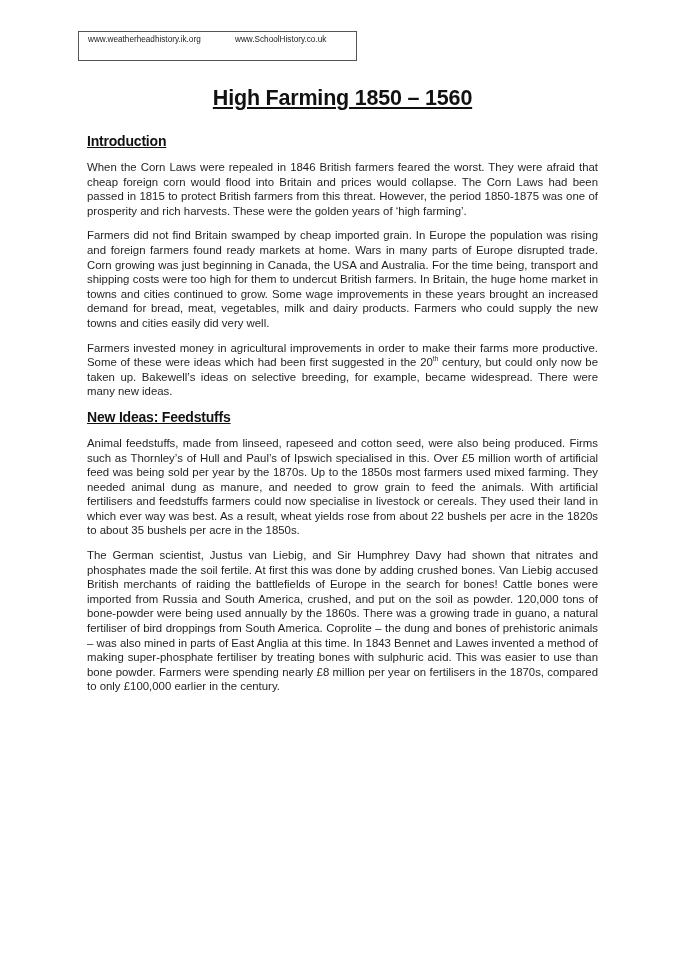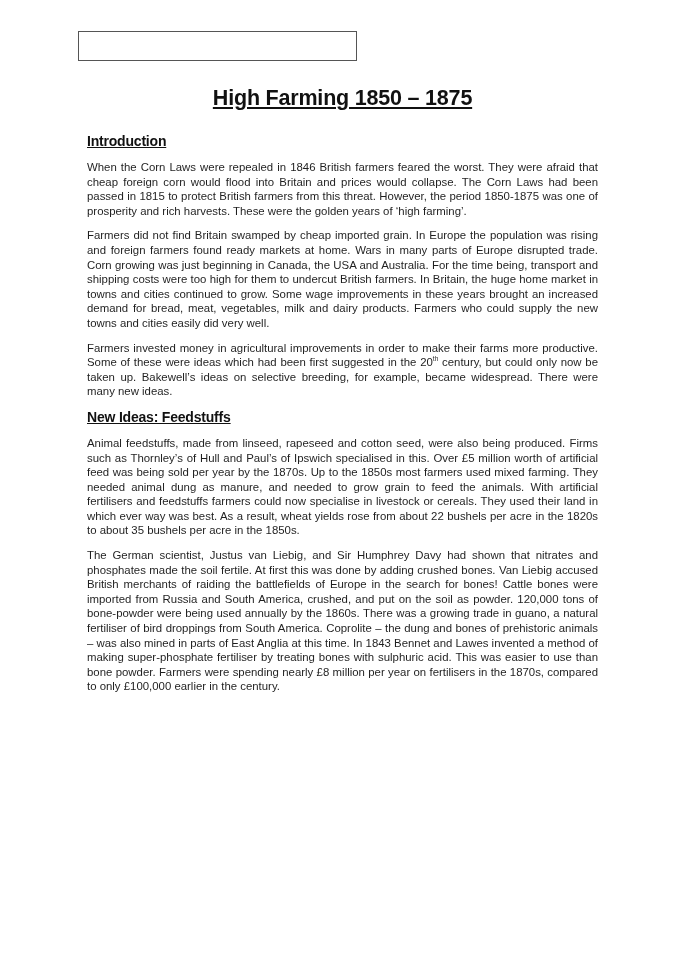--- a/index.html
+++ b/index.html
@@ -18,23 +18,26 @@
        color: #111; letter-spacing: -0.2px; }
   p { font-size: 11.4px; line-height: 14.6px; margin: 0 0 10px 0; text-align: justify;
       color: #1f1f1f; }
   sup { font-size: 6.5px; line-height: 0; }
   .sec { margin-top: 3px; }
 </style>
 </head>
 <body>
 
 <div class="credit-box">
+  <div class="row2">
+    <span class="url1">www.weatherheadhistory.ik.org</span><span>www.SchoolHistory.co.uk</span>
+  </div>
 </div>
 
-<h1 class="title">High Farming 1850 – 1875</h1>
+<h1 class="title">High Farming 1850 – 1560</h1>
 
 <div class="content">
   <section>
     <h2>Introduction</h2>
     <p>When the Corn Laws were repealed in 1846 British farmers feared the worst.  They were afraid that cheap foreign corn would flood into Britain and prices would collapse.  The Corn Laws had been passed in 1815 to protect British farmers from this threat. However, the period 1850-1875 was one of prosperity and rich harvests.  These were the golden years of ‘high farming’.</p>
     <p>Farmers did not find Britain swamped by cheap imported grain.  In Europe the population was rising and foreign farmers found ready markets at home.  Wars in many parts of Europe disrupted trade.  Corn growing was just beginning in Canada, the USA and Australia.  For the time being, transport and shipping costs were too high for them to undercut British farmers.  In Britain, the huge home market in towns and cities continued to grow.  Some wage improvements in these years brought an increased demand for bread, meat, vegetables, milk and dairy products.  Farmers who could supply the new towns and cities easily did very well.</p>
     <p><span>Farmers invested money in agricultural improvements in order to make their farms more productive.  Some of these were ideas which had been first suggested in the 20</span><sup>th</sup><span> century, but could only now be taken up.  Bakewell’s ideas on selective breeding, for example, became widespread.  There were many new ideas.</span></p>
   </section>
 
   <section class="sec">

